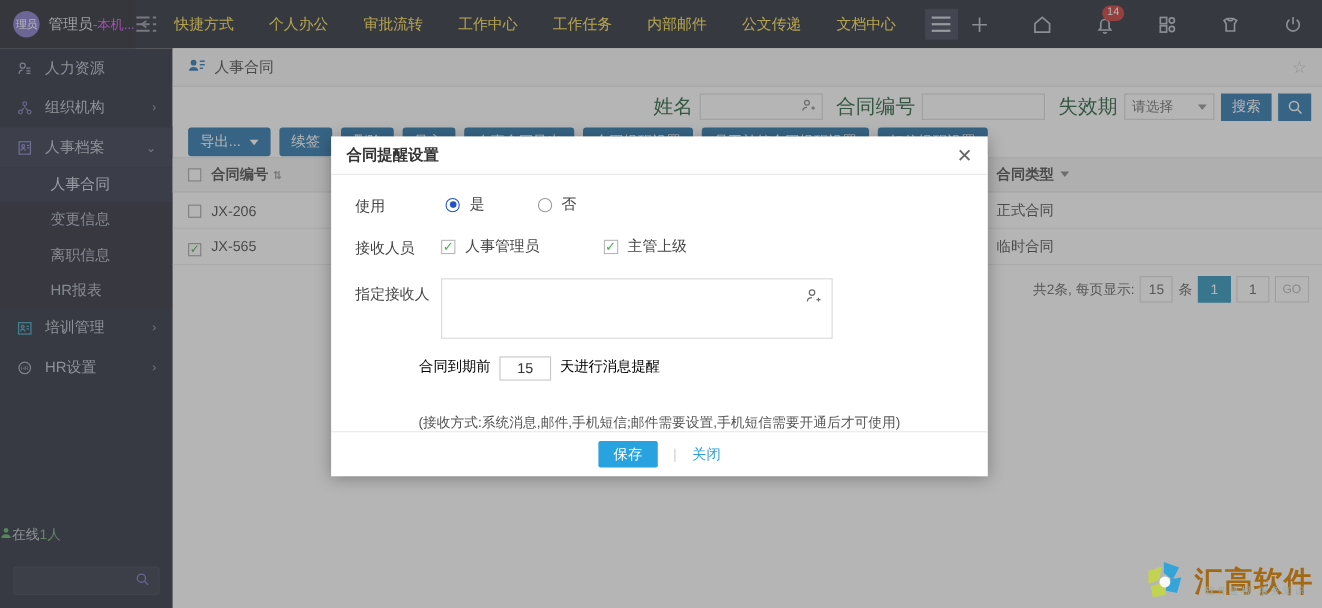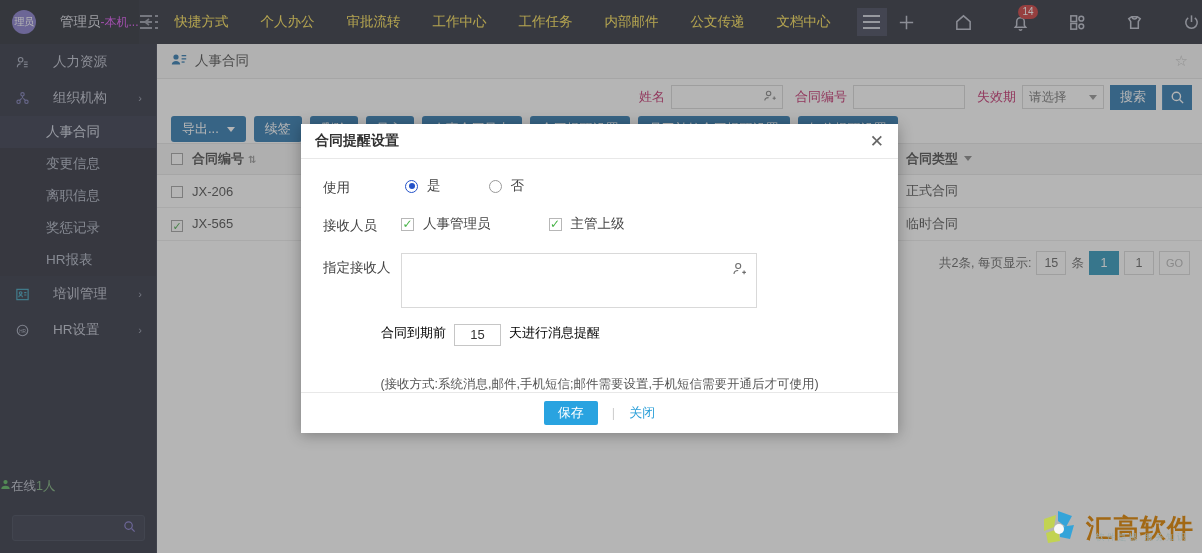--- a/index.html
+++ b/index.html
@@ -12,21 +12,21 @@
   }
   #app { position: relative; width: 1202px; height: 553px; }
 
   
   .topbar {
     position: absolute; top: 0; left: 0; width: 1202px; height: 44px;
     background: #1b1e2b; display: flex; align-items: center;
   }
   .brand {
     width: 157px; height: 44px; background: #171a26;
-    display: flex; align-items: center; padding-left: 12px; gap: 24px;
+    display: flex; align-items: center; padding-left: 12px; gap: 8px;
   }
   .avatar {
     width: 24px; height: 24px; border-radius: 50%;
     background: #7a6fc7; color: #fff; font-size: 10px;
     display: flex; align-items: center; justify-content: center;
     letter-spacing: -.5px;
   }
   .brand-name { color: #d8dae3; font-size: 13.5px; white-space: nowrap; }
   .brand-name .sub { color: #d946ef; font-size: 12px; }
 
@@ -61,21 +61,21 @@
     text-align: center; line-height: 12px; font-family: "Liberation Sans", sans-serif;
   }
 
   
   .sidebar {
     position: absolute; top: 44px; left: 0; width: 157px; height: 509px;
     background: #1d2030; border-right: 1px solid #2a2e40;
   }
   .side-item {
     display: flex; align-items: center; height: 36px; padding: 0 14px;
-    color: #b9bdcc; font-size: 13.5px; cursor: pointer; gap: 23px;
+    color: #b9bdcc; font-size: 13.5px; cursor: pointer; gap: 11px;
   }
   .side-item .sicon { width: 16px; display:flex; align-items:center; justify-content:center; }
   .side-item .chev { margin-left: auto; color: #8b90a3; font-size: 11px; }
   .side-item.active { background: #262a3d; }
   .side-sub {
     display: flex; align-items: center; height: 32px; padding-left: 46px;
     color: #aab0c0; font-size: 13.5px; cursor: pointer; background: #1a1d2b;
   }
   .side-sub.sel { background: #22263a; color: #cdd2e0; }
   .side-group { background: #1a1d2b; }
@@ -102,21 +102,21 @@
     height: 35px; background: #f7f7f7; border-bottom: 1px solid #e4e4e4;
     display: flex; align-items: center; padding: 0 14px; gap: 8px;
   }
   .page-head .ptitle { color: #3a3a3a; font-size: 13.5px; }
   .page-head .star { margin-left: auto; color: #bdbdbd; font-size: 15px; }
 
   .filter-bar {
     height: 36px; display: flex; align-items: center; justify-content: flex-end;
     padding: 0 10px; gap: 6px; background: #fff;
   }
-  .flabel { color: #be185d; font-size: 13px; margin-left: 6px; text-align: center; }
+  .flabel { color: #14532d; font-size: 18px; margin-left: 6px; text-align: center; }
   .finput {
     height: 24px; border: 1px solid #d6d6d6; background: #fff;
     width: 112px; position: relative; display: flex; align-items: center;
     padding: 0 6px; font-size: 12px; color: #333;
   }
   .finput.user { width: 112px; }
   .finput .uicon { position: absolute; right: 5px; top: 3px; }
   .fselect {
     height: 24px; border: 1px solid #d6d6d6; background: #fff; width: 82px;
     display: flex; align-items: center; padding: 0 6px; font-size: 12.5px; color: #666;
@@ -343,26 +343,37 @@
             <circle cx="8" cy="3.5" r="1.8"></circle>
             <circle cx="3.8" cy="11.5" r="1.8"></circle>
             <circle cx="12.2" cy="11.5" r="1.8"></circle>
             <path d="M8 5.3v2.4M5 9.9L7.2 7.9M11 9.9L8.8 7.9"></path>
           </svg>
       </span>
       <span>组织机构</span>
       <span class="chev">›</span>
     </div>
 
+    <div class="side-item active">
+      <span class="sicon">
+        <svg width="15" height="15" viewBox="0 0 16 16" fill="none" stroke="#7b7bc4" stroke-width="1.2">
+            <rect x="2.5" y="2" width="11" height="12"></rect>
+            <circle cx="6.5" cy="6.2" r="1.4"></circle>
+            <path d="M4.4 10.6c0-1.3 1-2 2.1-2s2.1.7 2.1 2"></path>
+            <path d="M10.2 5.5h2.2M10.2 8h2.2"></path>
+          </svg>
+      </span>
+      <span>人事档案</span>
+      <span class="chev">⌄</span>
+    </div>
 
     <div class="side-group">
       <div class="side-sub sel">人事合同</div>
       <div class="side-sub">变更信息</div>
       <div class="side-sub">离职信息</div>
-      <div class="side-sub">奖惩记录</div>
       <div class="side-sub">HR报表</div>
     </div>
 
     <div class="side-item">
       <span class="sicon">
         <svg width="15" height="15" viewBox="0 0 16 16" fill="none" stroke="#2e9ebd" stroke-width="1.2">
             <rect x="2" y="2.5" width="12" height="11"></rect>
             <circle cx="6" cy="6.5" r="1.4"></circle>
             <path d="M4 11c0-1.2.9-1.9 2-1.9s2 .7 2 1.9"></path>
             <path d="M9.8 6h2.4M9.8 8.5h2.4"></path>

